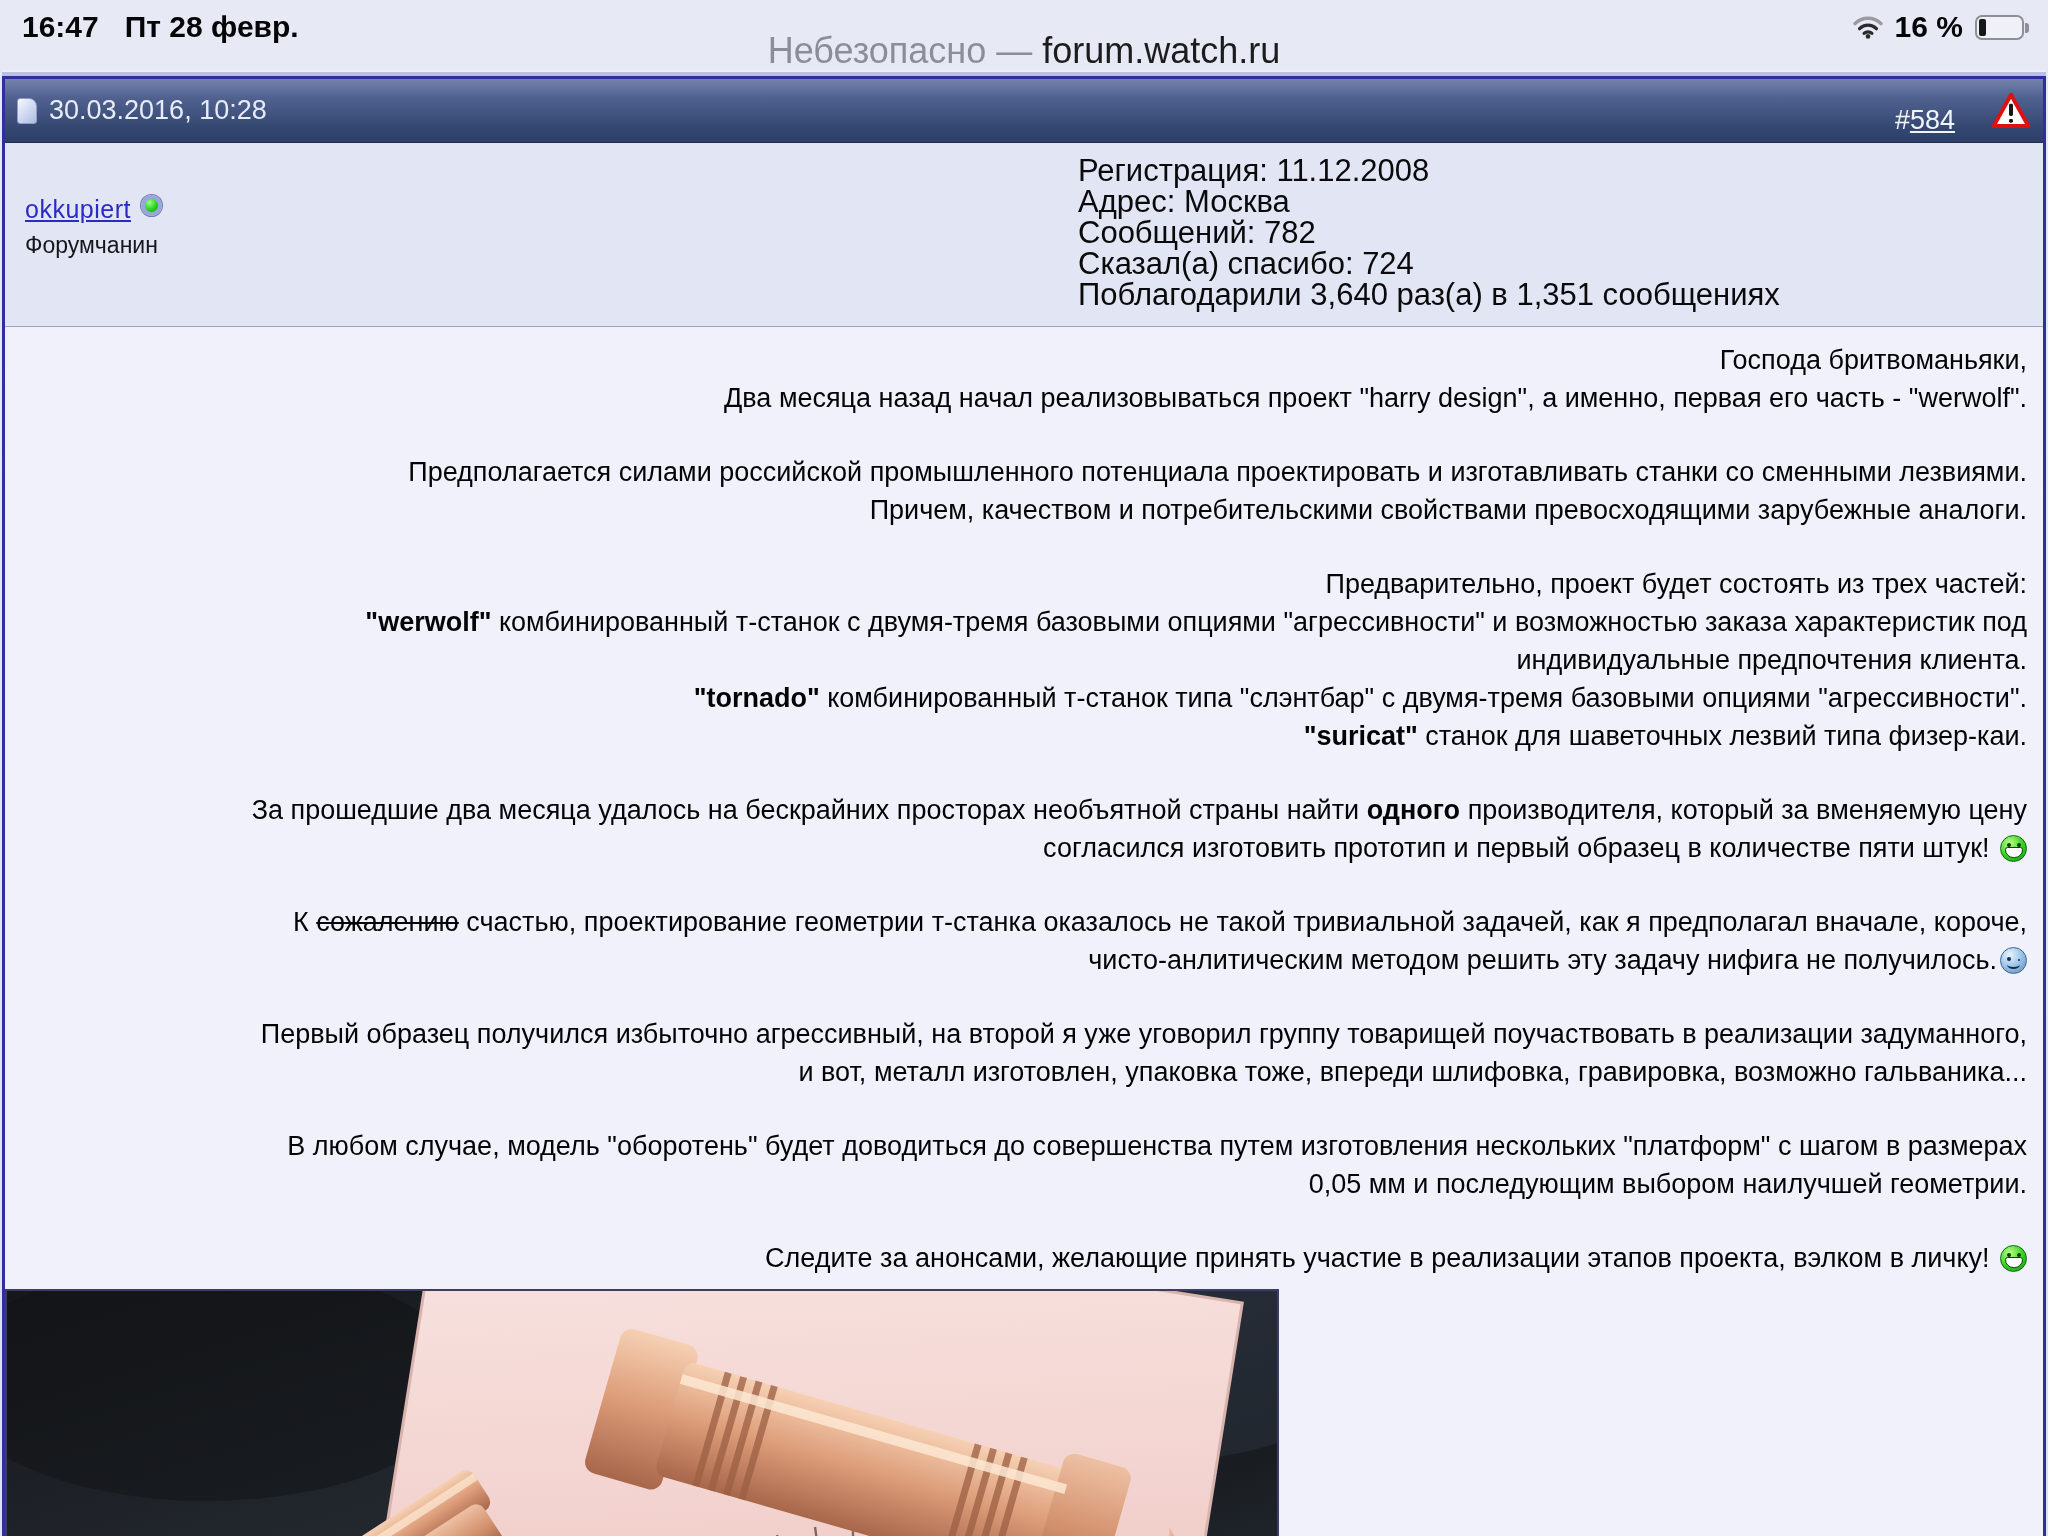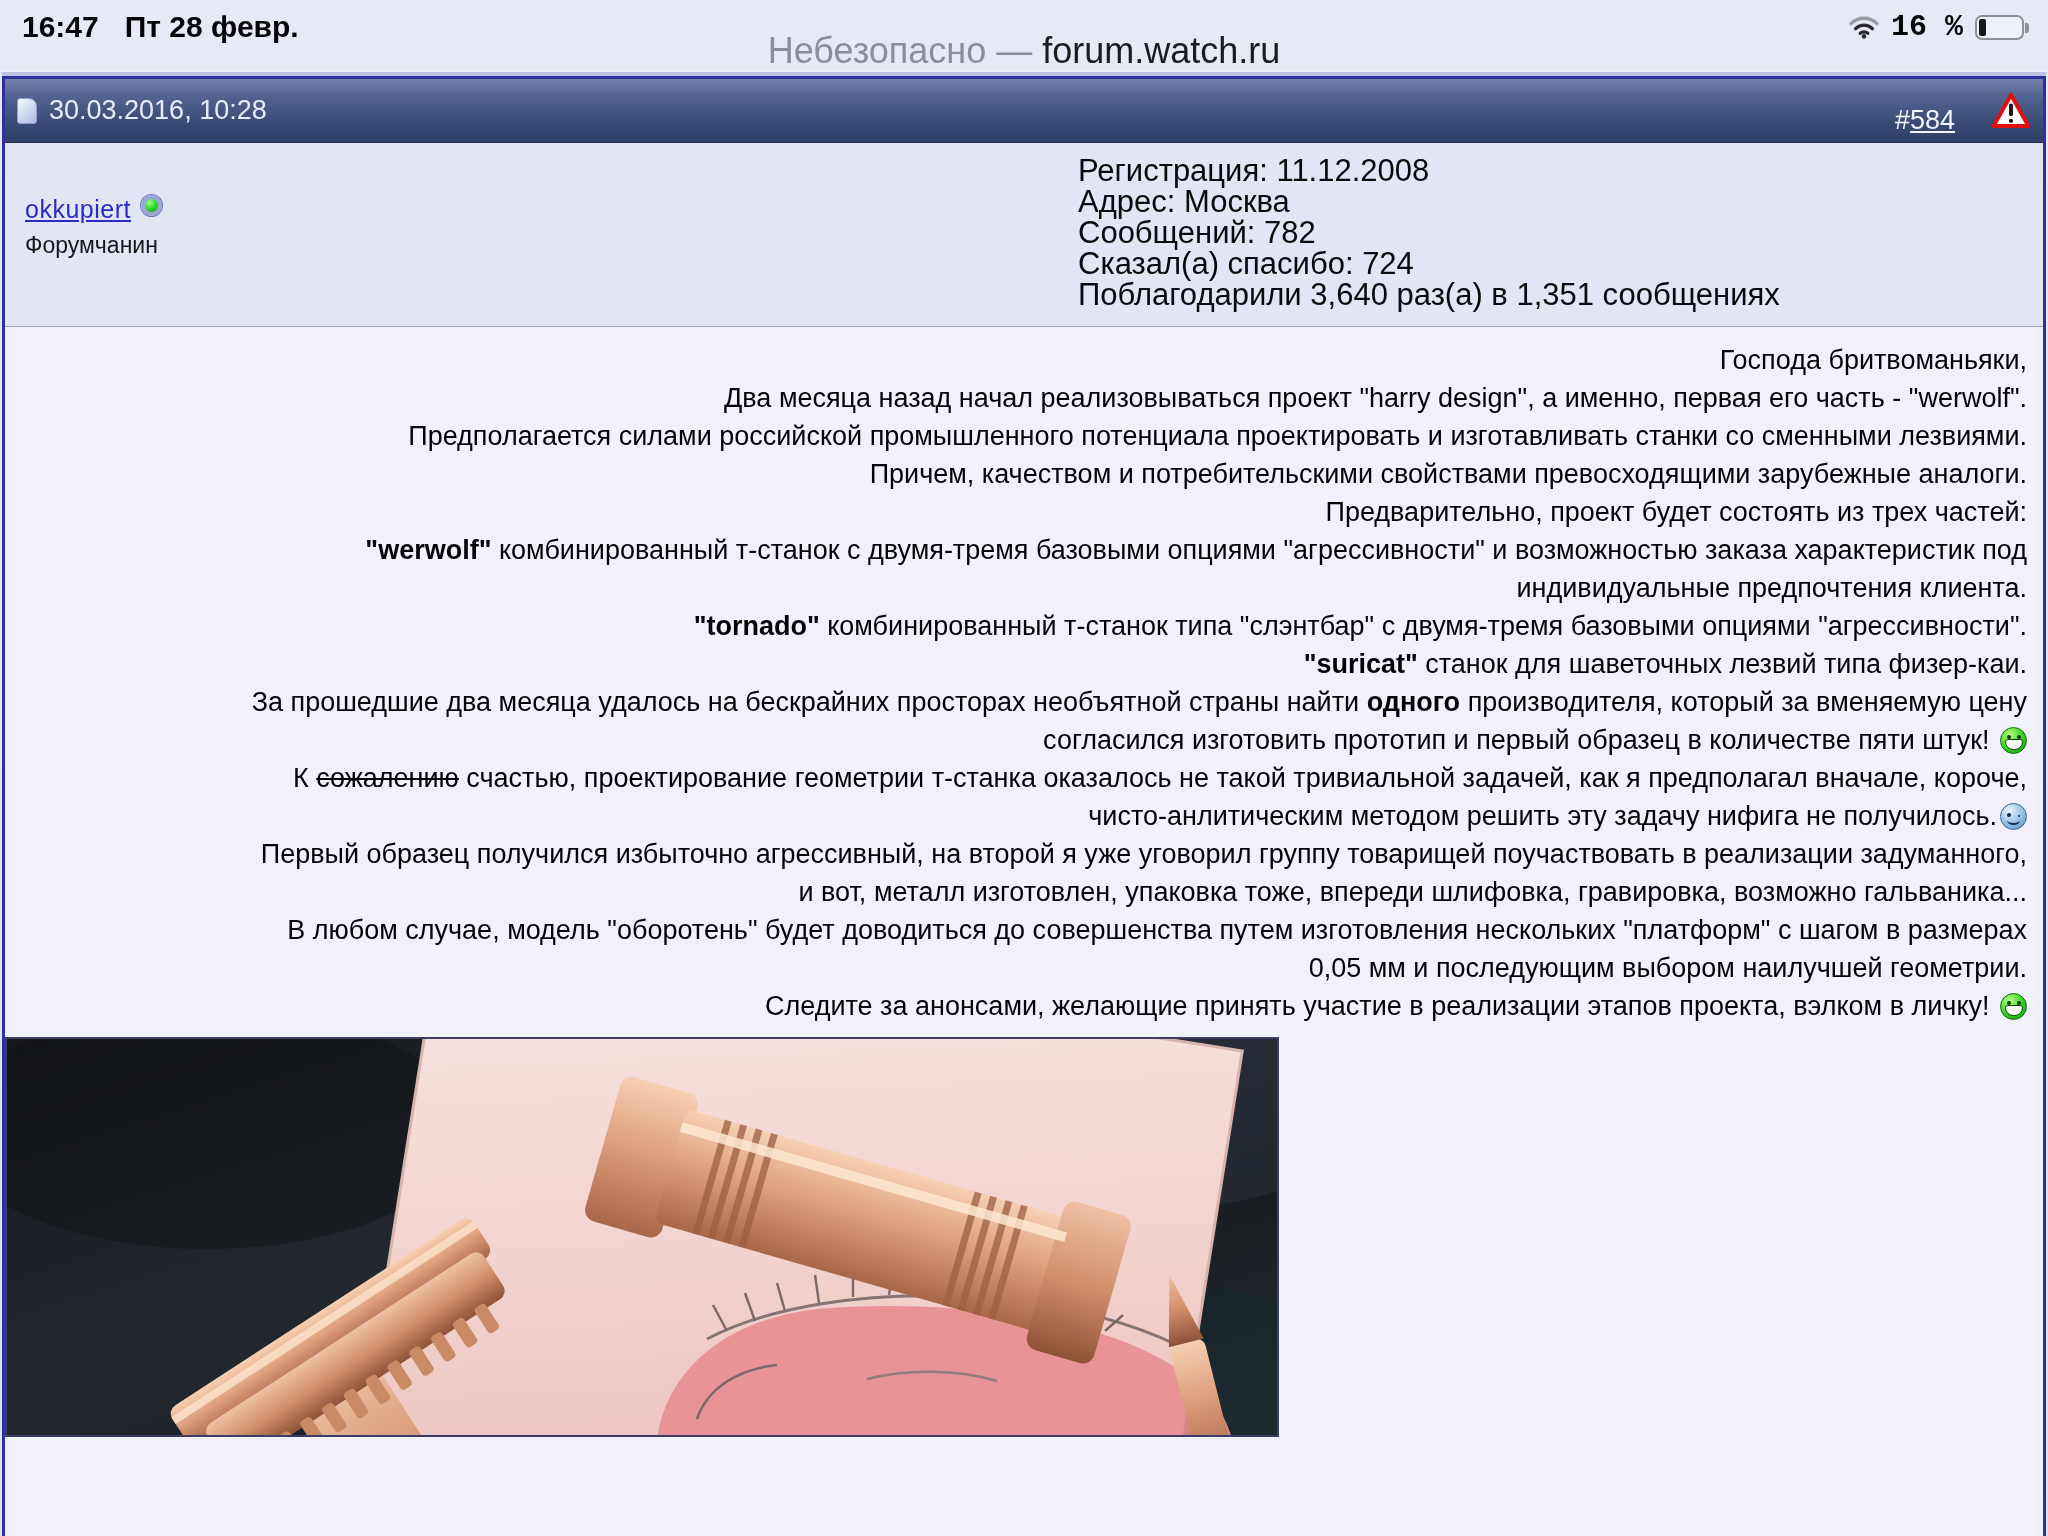--- a/index.html
+++ b/index.html
@@ -11,21 +11,21 @@
     position:relative;
   }
 
   
   .status-bar {
     position:absolute; top:0; left:0; right:0; height:58px;
     display:flex; align-items:flex-start; justify-content:space-between;
     padding:10px 24px 0 22px; font-size:30px; font-weight:600; color:#060608;
   }
   .status-left { display:flex; gap:26px; }
-  .status-right { display:flex; align-items:center; gap:12px;font-family:Liberation Mono, monospace; }
+  .status-right { display:flex; align-items:center; gap:12px; }
   .wifi-svg { display:block; }
   .battery { width:49px; height:25px; border:2px solid #8e8e96; border-radius:7px; position:relative; background:rgba(255,255,255,.35); }
   .battery::after { content:""; position:absolute; right:-7px; top:6px; width:4px; height:10px; background:#8e8e96; border-radius:0 3px 3px 0; }
   .battery-fill { position:absolute; left:2px; top:2px; bottom:2px; width:7px; background:#17171a; border-radius:2px; }
 
   
   .page-title-bar {
     position:absolute; top:30px; left:0; right:0; text-align:center;
     font-size:36px; color:#1c1c1f;
   }
@@ -72,21 +72,21 @@
     background:radial-gradient(circle at 35% 28%, #9dff8b 0%, #27d31c 55%, #0e9c0a 100%);
     border:4px solid #9aa7d6; box-shadow:0 0 0 1px #6d7cb5;
     margin-left:10px; vertical-align:2px;
   }
   .user-rank { font-size:23px; color:#16161a; margin-top:8px; }
   .user-stats { margin-left:auto; width:945px; padding-top:4px;
     font-size:31px; line-height:31px; color:#0a0a0c; }
 
   
   .post-body { padding:14px 16px 0 16px; font-size:27px; line-height:38px; color:#040406;text-align:right; }
-  .para + .para { }
+  .para + .para { margin-top:36px; }
   .b { font-weight:bold; }
   .strike { text-decoration:line-through; }
 
   
   .smiley { display:inline-block; width:27px; height:27px; border-radius:50%;
     position:relative; vertical-align:-5px; margin-left:3px; }
   .smiley.grin { background:radial-gradient(circle at 35% 28%, #b9ff84 0%, #35cf22 55%, #149110 100%);
     border:1px solid #0b6d07; }
   .smiley.grin::before { content:""; position:absolute; left:6px; top:7px; width:4px; height:4px;
     border-radius:50%; background:#073f04; box-shadow:10px 0 0 #073f04; }

